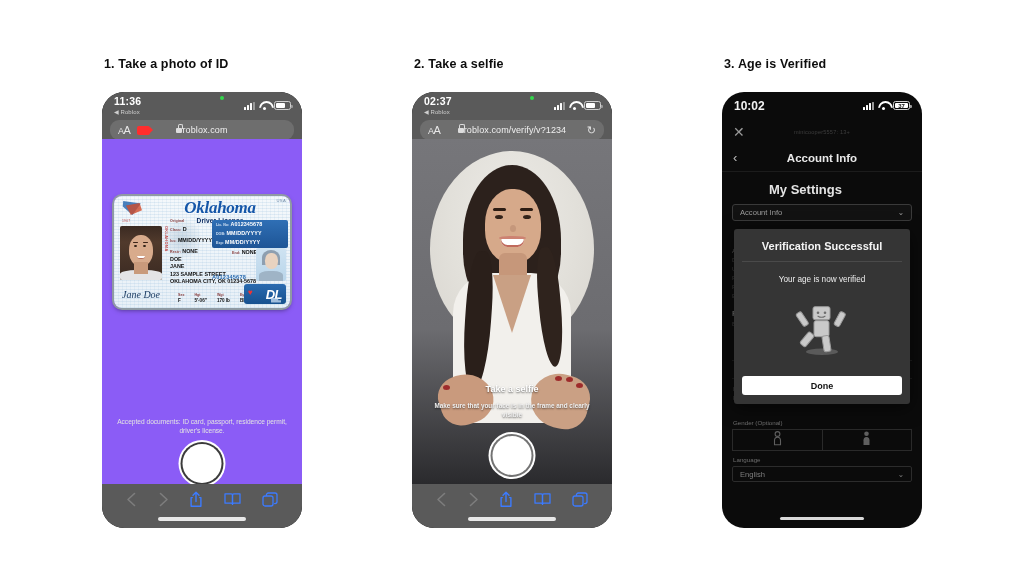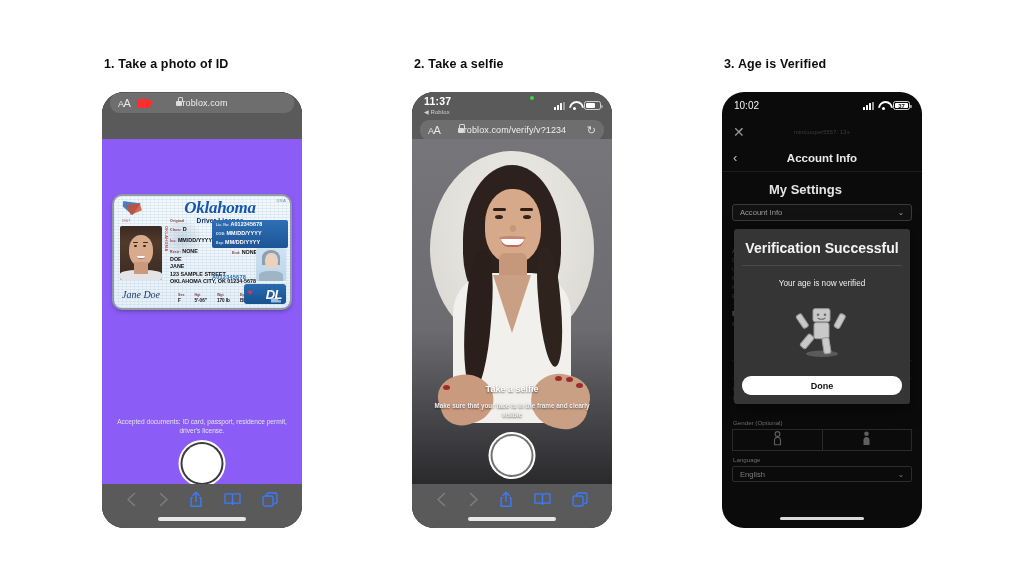--- a/index.html
+++ b/index.html
@@ -210,21 +210,21 @@
     font-size:9px; font-weight:bold; color:#fff; text-shadow:0 1px 2px rgba(0,0,0,.6);}
   .p2-sub { position:absolute; left:12px; right:12px; top:262px; text-align:center;
     font-size:6.4px; font-weight:bold; color:#f0f0f0; line-height:1.45; text-shadow:0 1px 2px rgba(0,0,0,.6);}
   .p2-shutter { position:absolute; left:50%; top:297px; transform:translateX(-50%);
     width:39px;height:39px;border-radius:50%;background:#fff;
     box-shadow: 0 0 0 2px rgba(0,0,0,.55), 0 0 0 4px #fff; }
 
   
   .p3 { background:#0b0b0b; }
   .p3-status { height:27px; display:flex; align-items:center; justify-content:space-between; padding:0 12px; }
-  .p3-time { font-size:10px; font-weight:normal; color:#f2f2f2; }
+  .p3-time { font-size:12px; font-weight:bold; color:#f2f2f2; }
   .p3-topbar { height:25px; position:relative; display:flex; align-items:center; padding:0 11px; }
   .p3-close { font-size:14px; color:#9a9a9a; line-height:1; }
   .p3-user { position:absolute; left:0;right:0; text-align:center; font-size:5.6px; color:#3e3e3e; letter-spacing:.2px;}
   .p3-nav { height:28px; display:flex; align-items:center; position:relative; padding:0 11px;
             border-bottom:1px solid #1c1c1c;}
   .p3-back { font-size:13px; color:#b9b9b9; line-height:1; }
   .p3-navtitle { position:absolute; left:0;right:0; text-align:center; font-size:11.5px; font-weight:bold; color:#e9e9e9;}
   .p3-h1 { margin:10px 0 0 11px; font-size:13px; font-weight:bold; color:#e4e4e4;padding-left:36px; }
   .p3-select { margin:7px 10px 0 10px; height:17px; border:1px solid #3a3a3a; border-radius:3px;
     display:flex; align-items:center; justify-content:space-between; padding:0 7px;
@@ -248,42 +248,61 @@
   .lang-sel { position:absolute; left:10px; right:10px; top:374px; height:16px; border:1px solid #2c2c2c;
     border-radius:2px; display:flex; align-items:center; justify-content:space-between; padding:0 7px;
     font-size:7.6px; color:#7e7e7e;}
   .p3-scroll { position:absolute; left:50%; transform:translateX(-50%); bottom:8px; width:84px;height:3.5px;
     background:#d9d9d9; border-radius:3px;}
 
   
   .modal { position:absolute; left:12px; right:12px; top:137px; height:175px;
     background:#353535; border-radius:3px; box-shadow:0 4px 18px rgba(0,0,0,.55);
     display:flex; flex-direction:column; }
-  .modal-title { text-align:center; font-size:14px; font-weight:bold; color:#f4f4f4; padding:11px 6px 9px; }
+  .modal-title { text-align:center; font-size:11px; font-weight:bold; color:#f4f4f4; padding:11px 6px 9px; }
   .modal-div { height:1px; background:#4a4a4a; margin:0 8px; }
   .modal-msg { text-align:center; font-size:8.2px; color:#ededed; padding:13px 6px 0; }
   .mascot { flex:1; position:relative; }
   .mascot svg { position:absolute; left:50%; top:50%; transform:translate(-50%,-54%); }
-  .modal-btn { margin:0 8px 9px; height:19px; background:#fff; border-radius:9px;
+  .modal-btn { margin:0 8px 9px; height:19px; background:#fff; border-radius:3px;
     display:flex; align-items:center; justify-content:center;
     font-size:9px; font-weight:bold; color:#111; }
 </style>
 </head>
 <body>
 
 <div class="stage">
 
   <div class="step-caption" style="left:104px; top:57px;">1. Take a photo of ID</div>
   <div class="step-caption" style="left:414px; top:57px;">2. Take a selfie</div>
   <div class="step-caption" style="left:724px; top:57px;">3. Age is Verified</div>
 
   <div class="phone" style="left:102px; top:92px;">
     <div class="screen">
 
       <div class="safari-top">
+        <div class="statusbar">
+          <div class="greendot"></div>
+          <div class="sb-left">
+            <div class="sb-time">11:36</div>
+            <div class="sb-back">◀ Roblox</div>
+          </div>
+          <div class="sb-right">
+            <div class="sig">
+                <i></i>
+                <i></i>
+                <i></i>
+                <i></i>
+              </div>
+            <div class="wifi"></div>
+            <div class="batt">
+                <div class="batt-fill" style="width:72%"></div>
+              </div>
+          </div>
+        </div>
         <div class="urlbar">
           <span class="aa"><span>A</span><span class="big">A</span></span>
           <span class="rec-badge"></span>
           <span class="url-center">
             <span class="lock"></span>
             <span class="url-text">roblox.com</span>
           </span>
         </div>
       </div>
 
@@ -413,21 +432,21 @@
     </div>
   </div>
 
   <div class="phone" style="left:412px; top:92px;">
     <div class="screen">
 
       <div class="safari-top">
         <div class="statusbar">
           <div class="greendot"></div>
           <div class="sb-left">
-            <div class="sb-time">11:37</div>
+            <div class="sb-time">02:37</div>
             <div class="sb-back">◀ Roblox</div>
           </div>
           <div class="sb-right">
             <div class="sig">
                 <i></i>
                 <i></i>
                 <i></i>
                 <i></i>
               </div>
             <div class="wifi"></div>

